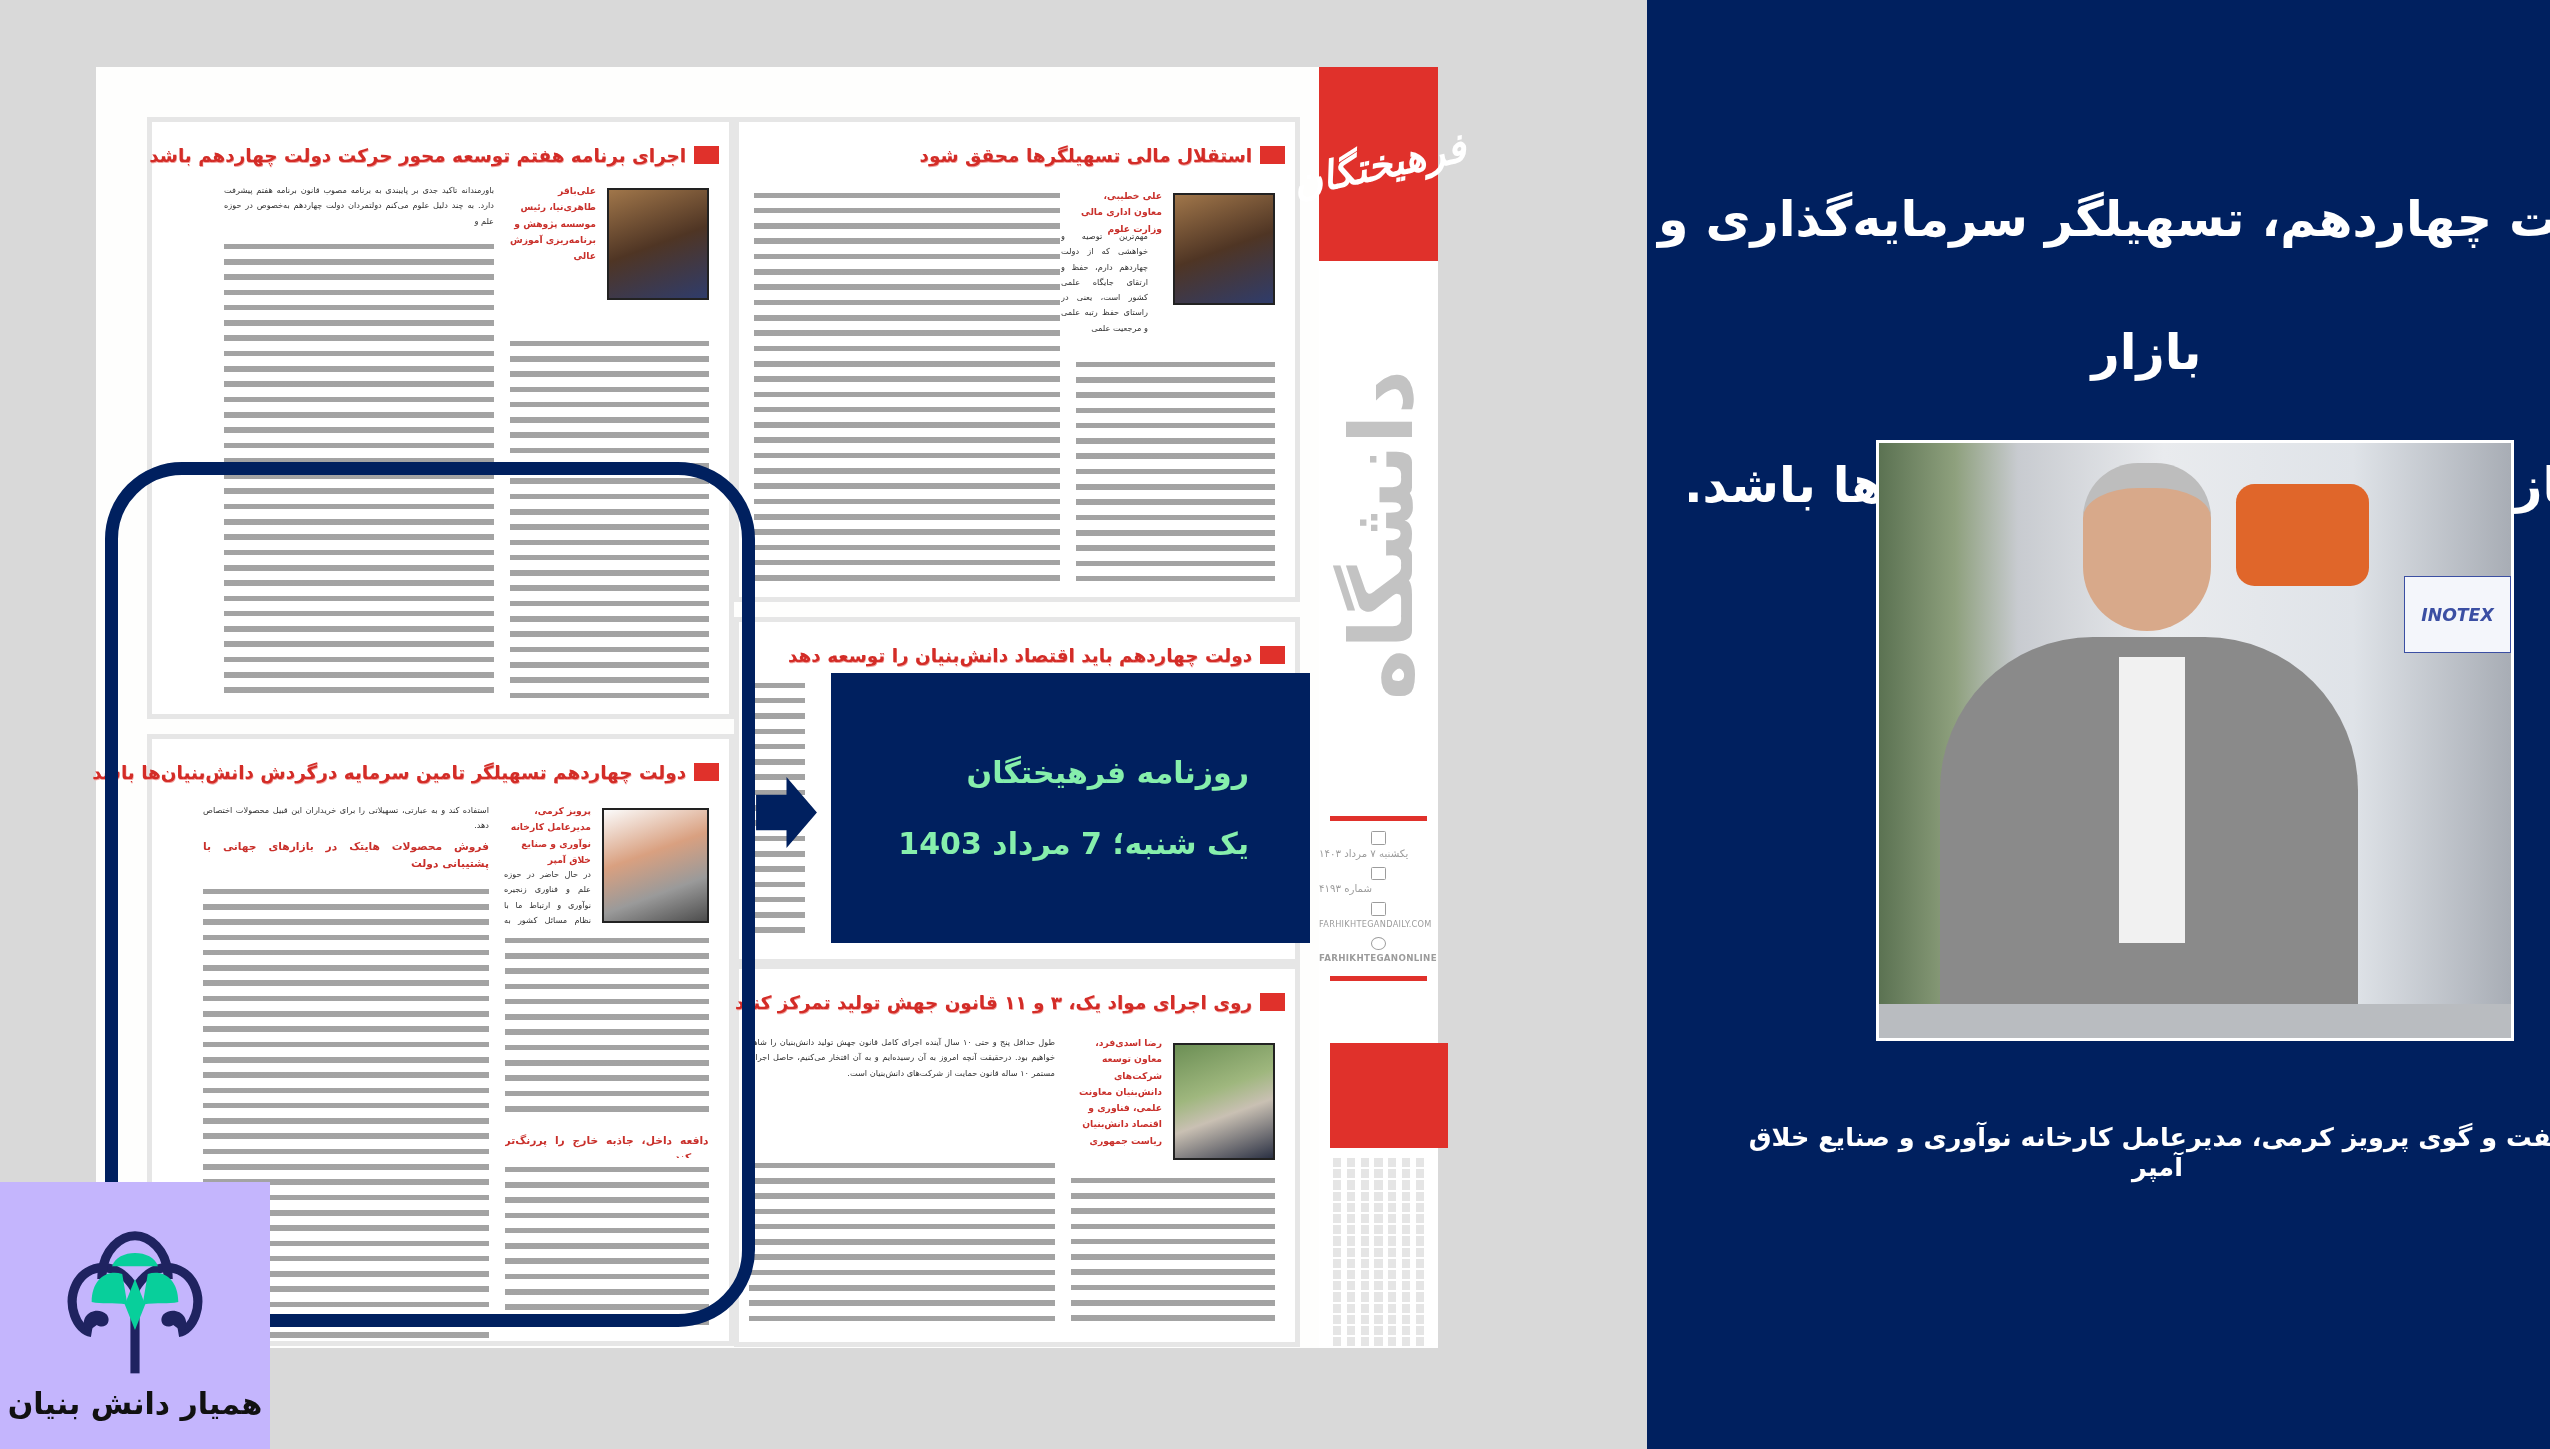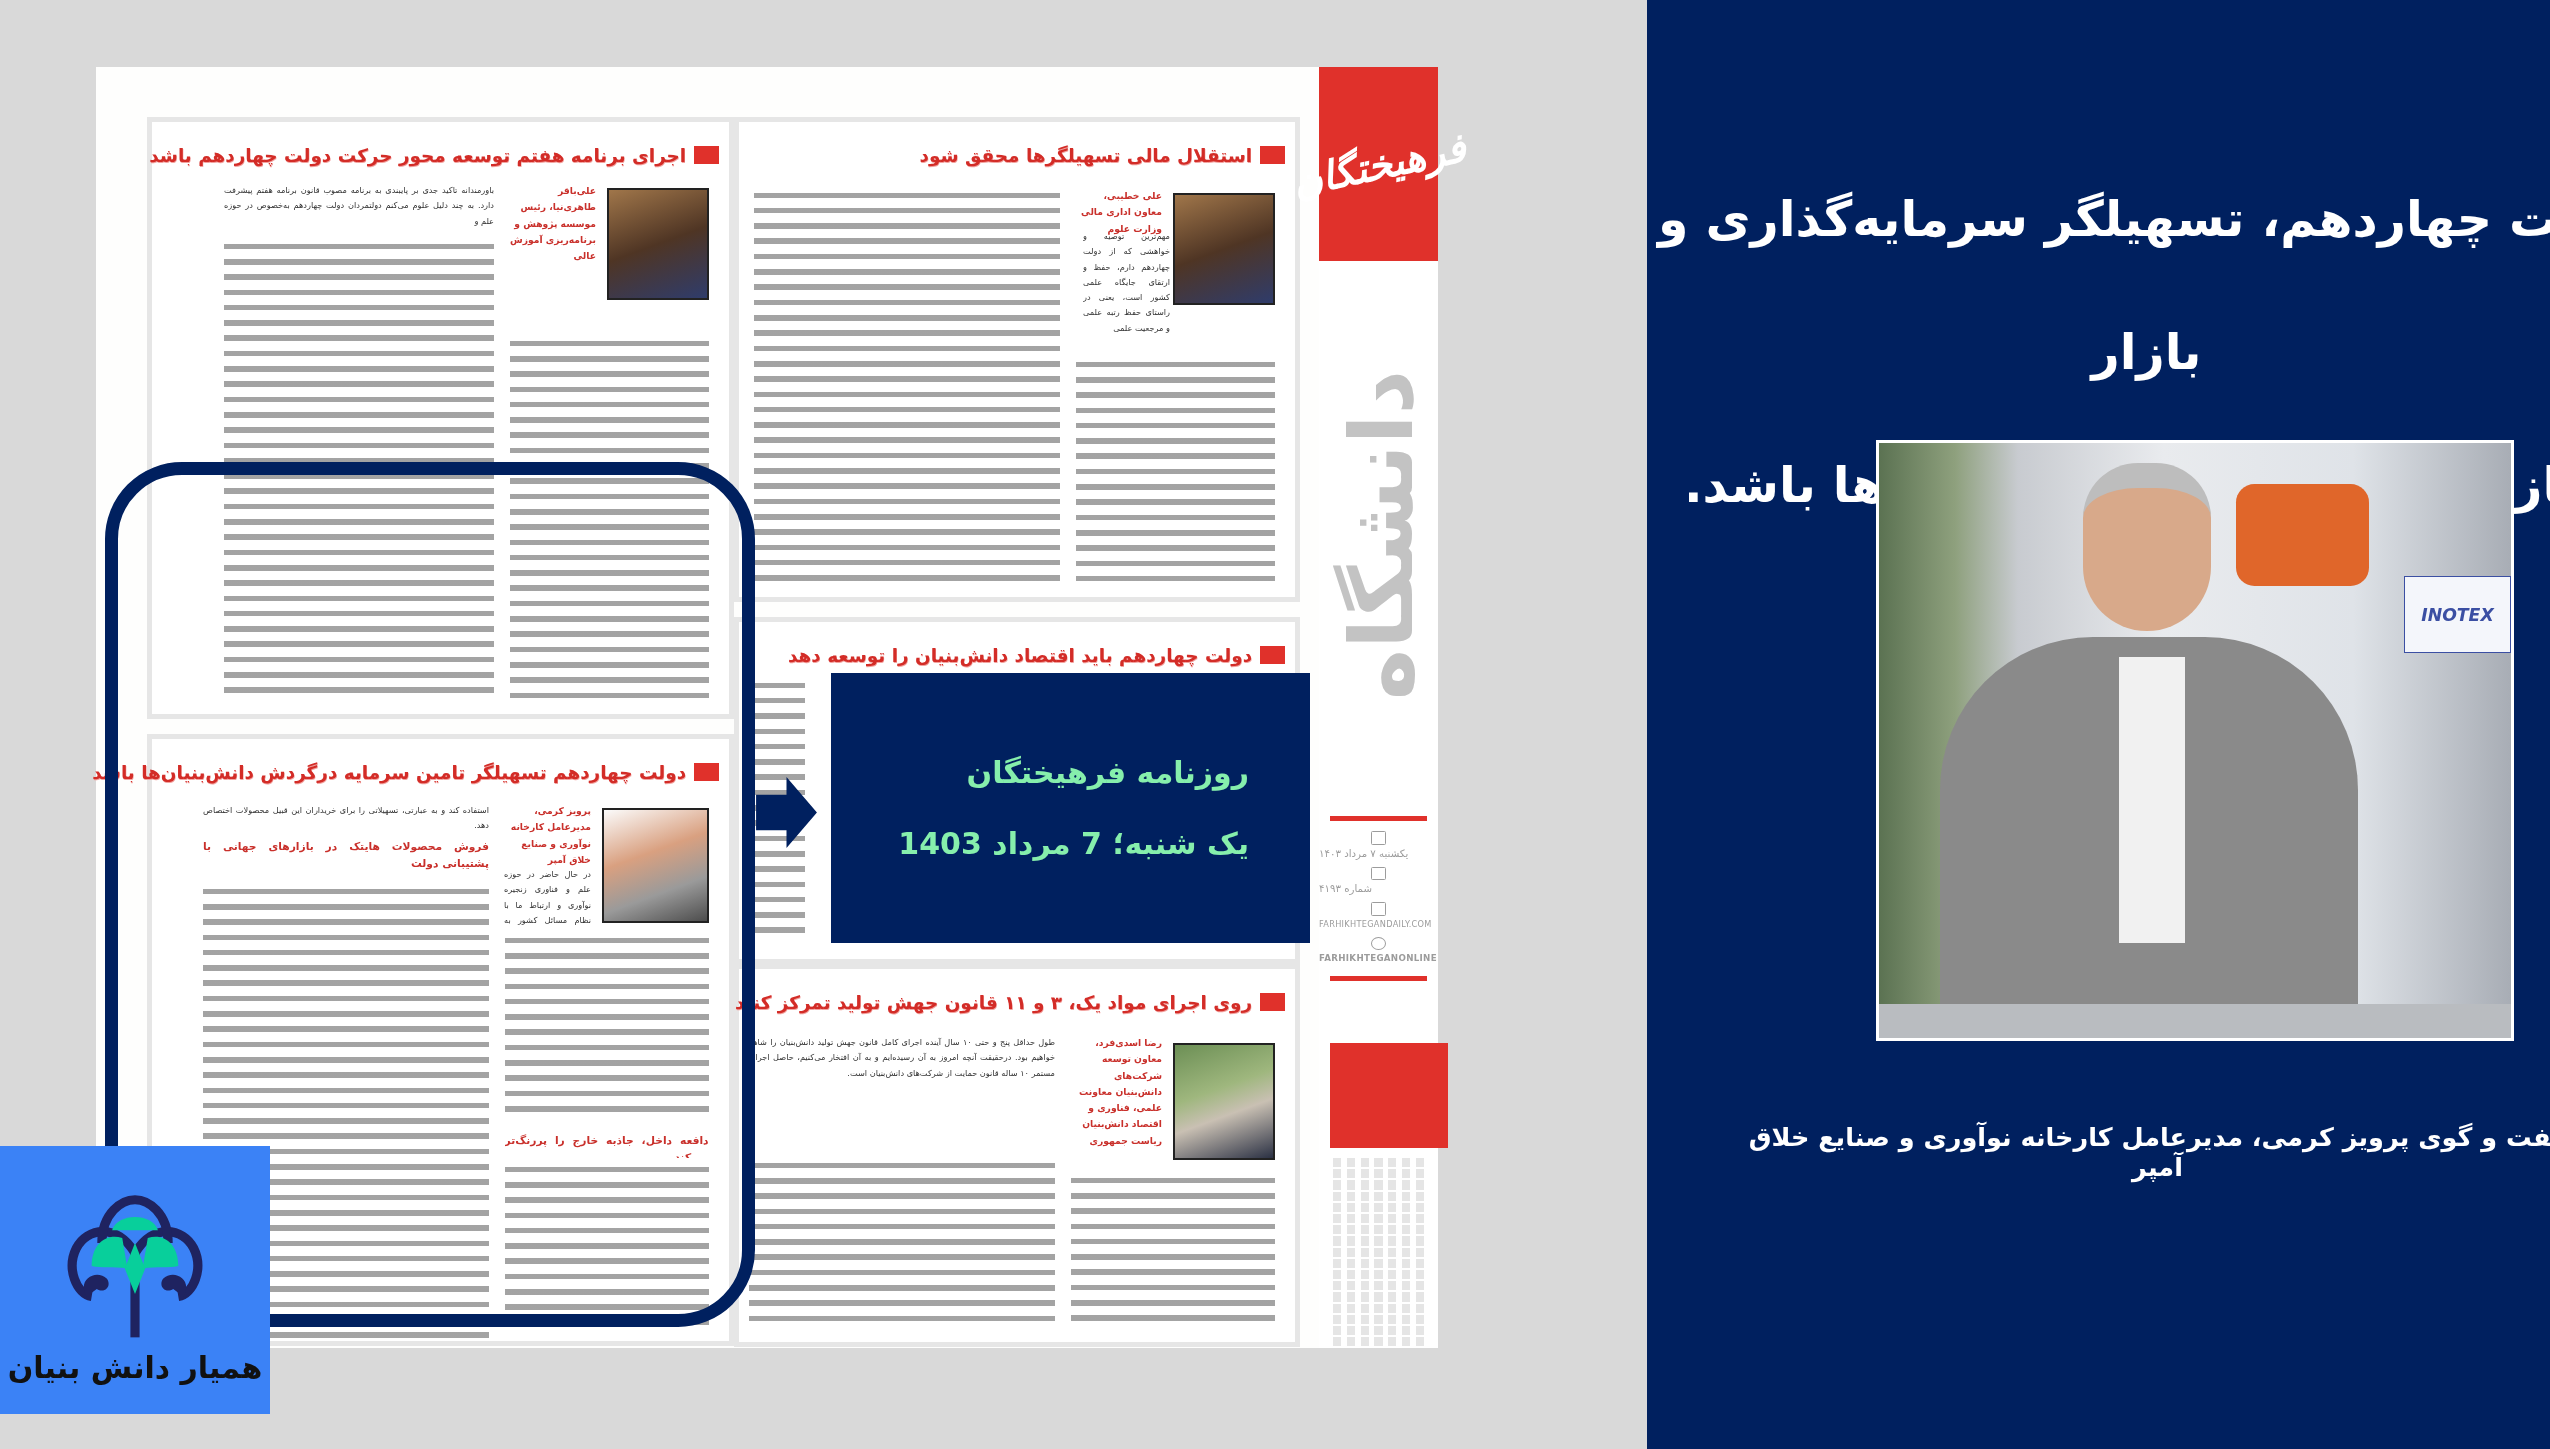--- a/index.html
+++ b/index.html
@@ -39,21 +39,21 @@
   .ph-orange { background: linear-gradient(160deg,#fbfbfb 0%,#d9a080 40%,#9a9a9a 70%,#4d4d4d 100%); }
   .ph-green { background: linear-gradient(160deg,#6c8f55 0%,#9fb77e 40%,#c9c0b3 60%,#2b3144 100%); }
 
   
   .navy-card { position:absolute; left:831px; top:673px; width:479px; height:270px; background:#00205f; display:flex; flex-direction:column; justify-content:center; align-items:flex-end; padding-right:61px; gap:36px; }
   .navy-card .l { color:#86efac; font-size:30px; font-weight:bold; direction:rtl; }
   .arrow { position:absolute; left:756px; top:777px; width:61px; height:71px; }
   .highlight { position:absolute; left:105px; top:462px; width:650px; height:865px; border:13.3px solid #00205f; border-radius:77px; }
 
   
-  .logo-box { position:absolute; left:0; top:1146px; width:270px; height:268px; background:#3b82f6; }
+  .logo-box { position:absolute; left:0; top:1182px; width:270px; height:268px; background:#c4b5fd; }
   .logo-box svg { position:absolute; left:56px; top:46px; }
   .logo-text { position:absolute; left:0; width:270px; top:204px; text-align:center; font-size:30px; font-weight:bold; color:#111; direction:rtl; }
 
   
   .right-panel { position:absolute; left:1647px; top:0; width:1073px; height:1450px; background:#00205f; }
   .headline { position:absolute; left:1649px; top:153px; width:995px; text-align:center; color:#fff; font-weight:bold; font-size:49px; line-height:133px; direction:rtl; }
   .portrait { position:absolute; left:1876px; top:440px; width:638px; height:601px; border:3.1px solid #fff; overflow:hidden;
               background: linear-gradient(90deg,#5b7252 0%,#8ea07d 12%,#c8cbd0 22%,#e9ebee 45%,#dfe3e8 75%,#a8adb5 100%); }
   .portrait .chair { position:absolute; left:357px; top:41px; width:133px; height:102px; background:#e0662a; border-radius:18.4px; }
   .portrait .body { position:absolute; left:61px; top:194px; width:418px; height:408px; background:#8a8a8a; border-radius:153px 153px 0 0; }
@@ -80,21 +80,21 @@
   <div class="col lines" style="right:20.4px;top:214px;width:199px;height:362px;"></div>
 </div>
 
 <div class="box" style="left:734px;top:117px;width:566px;height:485px;">
   <div class="title-row">
     <div class="red-tab"></div>
     <h2>استقلال مالی تسهیلگر‌ها محقق شود</h2>
   </div>
   <div class="photo ph-dark" style="right:20.4px;top:71px;"></div>
   <div class="byline" style="right:133px;top:66px;width:87px;">علی خطیبی، معاون اداری مالی وزارت علوم</div>
-  <div class="col" style="right:125px;top:107px;width:87px;height:122px;">مهم‌ترین توصیه و خواهشی که از دولت چهاردهم دارم، حفظ و ارتقای جایگاه علمی کشور است، یعنی در راستای حفظ رتبه علمی و مرجعیت علمی</div>
+  <div class="col" style="right:147px;top:107px;width:87px;height:122px;">مهم‌ترین توصیه و خواهشی که از دولت چهاردهم دارم، حفظ و ارتقای جایگاه علمی کشور است، یعنی در راستای حفظ رتبه علمی و مرجعیت علمی</div>
   <div class="col lines" style="right:20.4px;top:235px;width:199px;height:230px;"></div>
   <div class="col lines" style="right:235px;top:66px;width:306px;height:398px;"></div>
 </div>
 
 <div class="box" style="left:147px;top:734px;width:587px;height:612px;">
   <div class="title-row">
     <div class="red-tab"></div>
     <h2>دولت چهاردهم تسهیلگر تامین سرمایه درگردش دانش‌بنیان‌ها باشد</h2>
   </div>
   <div class="photo ph-orange" style="right:20.4px;top:69px;width:107px;height:115px;"></div>

